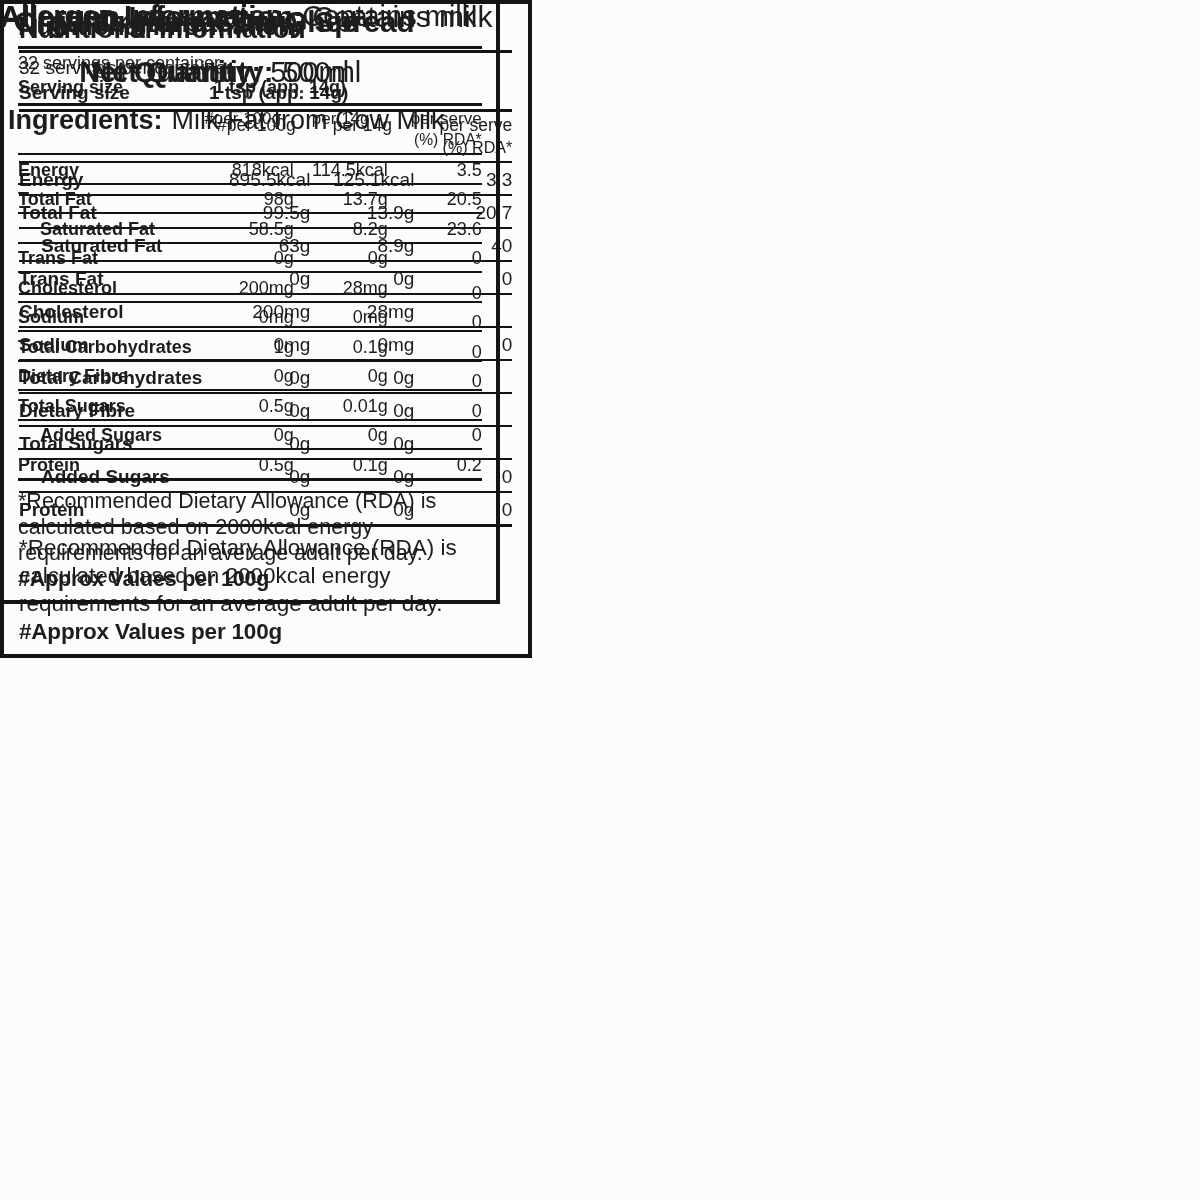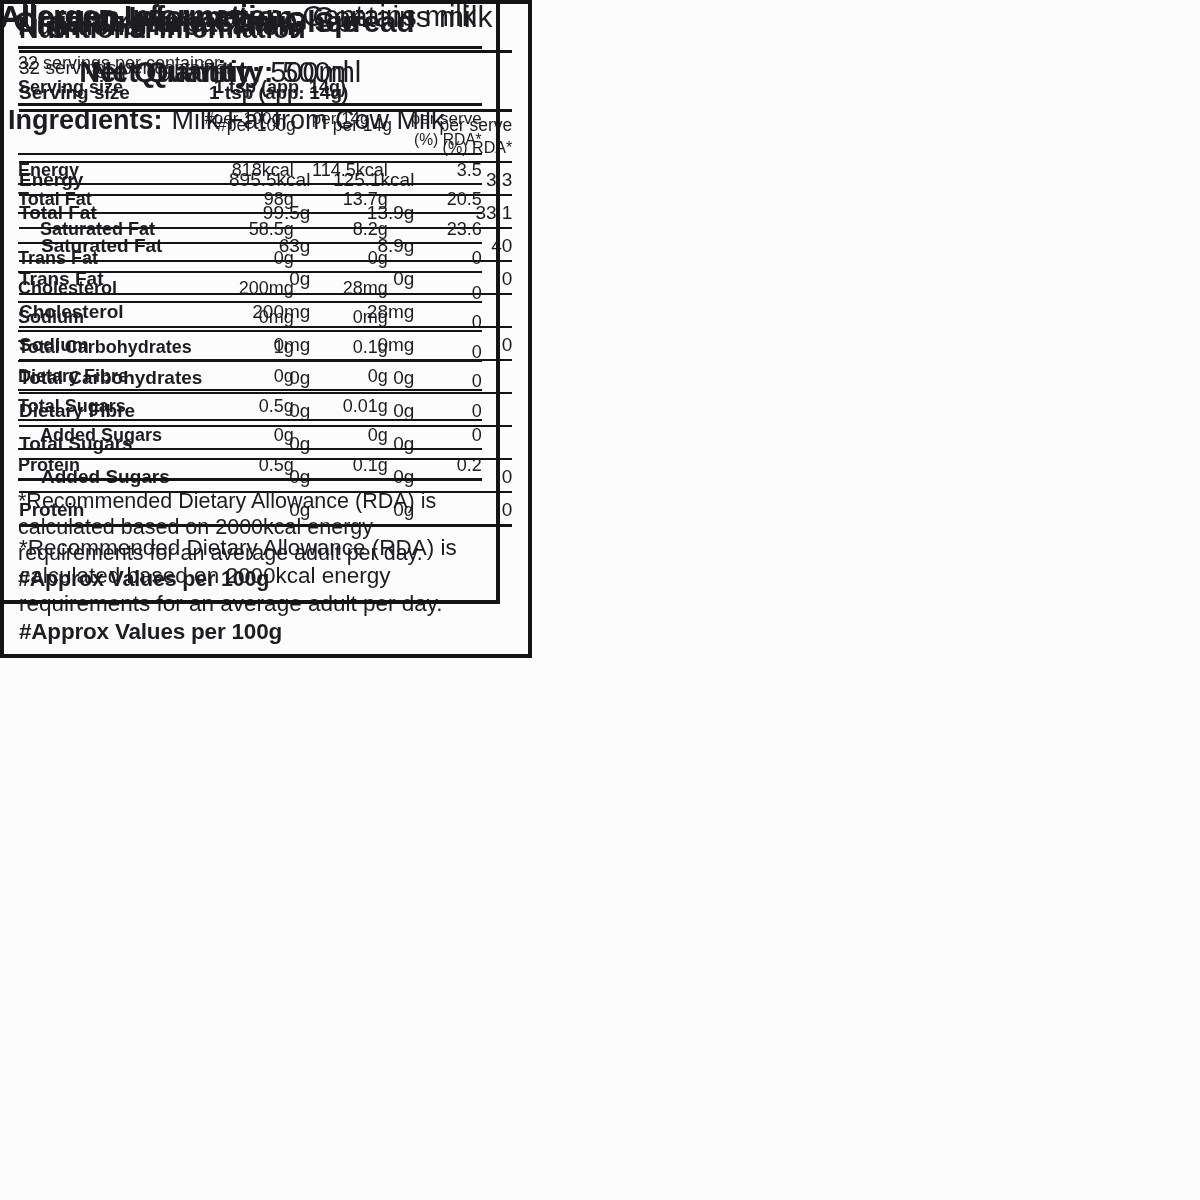--- a/index.html
+++ b/index.html
@@ -113,21 +113,21 @@
           <span class="cell-label">Energy</span>
           <span class="num cell-per100">895.5kcal</span>
           <span class="num cell-per14">125.1kcal</span>
           <span class="num cell-serve">3.3</span>
         </div>
 
         <div class="grid-row n-row">
           <span class="cell-label">Total Fat</span>
           <span class="num cell-per100">99.5g</span>
           <span class="num cell-per14">13.9g</span>
-          <span class="num cell-serve">33.1</span>
+          <span class="num cell-serve">20.7</span>
         </div>
 
         <div class="grid-row n-row indent">
           <span class="cell-label">Saturated Fat</span>
           <span class="num cell-per100">63g</span>
           <span class="num cell-per14">8.9g</span>
           <span class="num cell-serve">40</span>
         </div>
 
         <div class="grid-row n-row">

